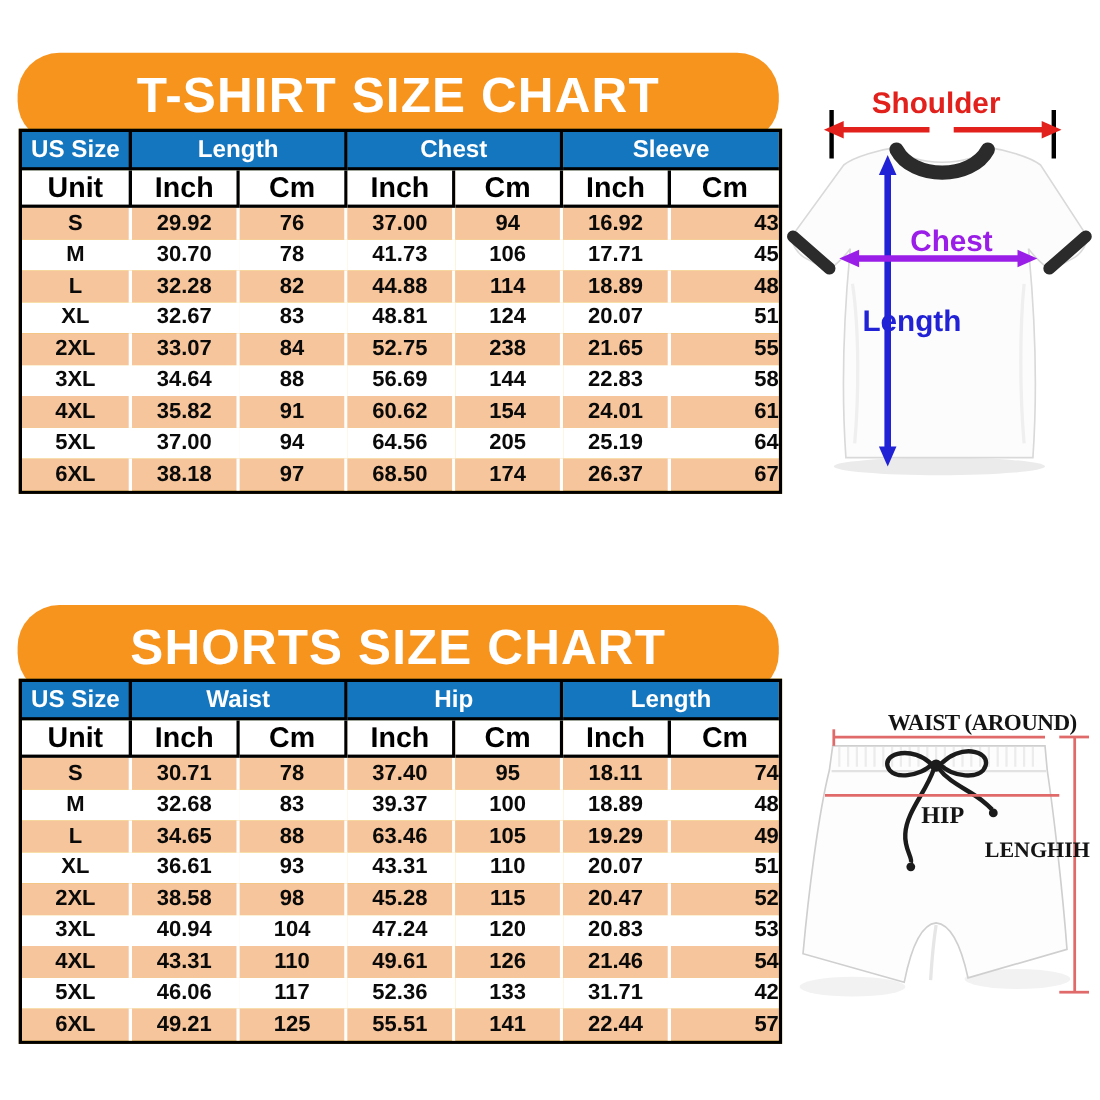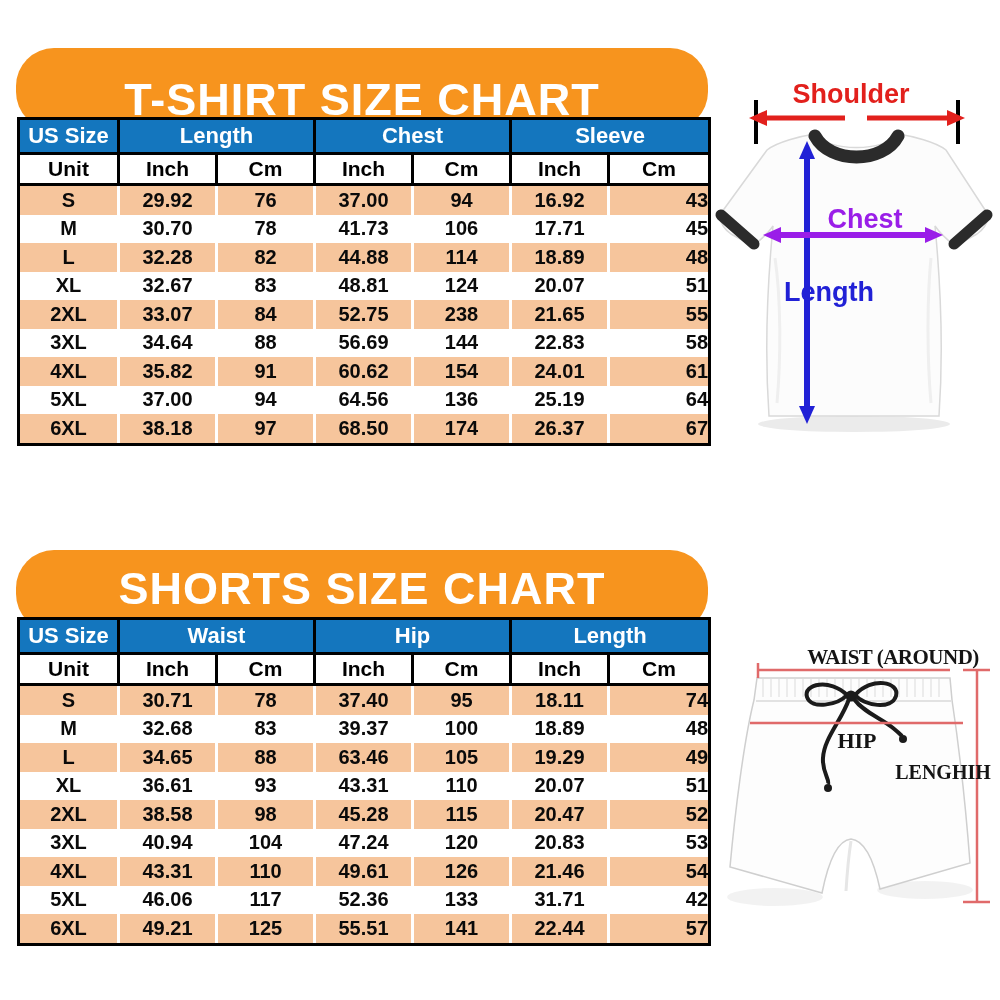--- a/index.html
+++ b/index.html
@@ -2,31 +2,31 @@
 <html><head>
 <meta charset="utf-8">
 <style>
   html,body{margin:0;padding:0;background:#fff;}
   .stage{position:relative;width:1000px;height:1000px;background:#fff;overflow:hidden;
          font-family:"Liberation Sans",sans-serif;}
   .banner{position:absolute;left:16px;width:692px;height:82px;background:#F7941E;
           border-radius:38px;display:flex;align-items:center;justify-content:center;
           color:#fff;font-size:45px;font-weight:900;letter-spacing:1px;
           padding-bottom:4px;box-sizing:border-box;z-index:1;}
-  .banner.tshirt{top:48px;align-items:flex-end;}
+  .banner.tshirt{top:48px;}
   .banner.shorts{top:550px;}
   .table-frame{position:absolute;left:17px;border:3px solid #000;background:#eab308;z-index:2;}
   .table-frame.tshirt{top:117px;}
   .table-frame.shorts{top:617px;}
   table.size-table{border-collapse:separate;border-spacing:0;table-layout:fixed;width:688px;}
   table.size-table th,table.size-table td{padding:0;margin:0;text-align:center;vertical-align:middle;}
   tr.group-row th{background:#1476BE;color:#fff;font-size:22px;font-weight:600;height:32px;
                   border-right:3px solid #000;border-bottom:3px solid #000;}
   tr.group-row th:last-child{border-right:none;}
-  tr.unit-row td{background:#fff;color:#000;font-size:21px;font-weight:bold;height:28px;
+  tr.unit-row td{background:#fff;color:#000;font-size:26px;font-weight:bold;height:28px;
                  border-right:3px solid #000;border-bottom:3px solid #000;}
   tr.unit-row td:last-child{border-right:none;}
   tr.data-row td{font-size:20px;font-weight:bold;color:#0a0a0a;height:28.5px;
                  border-right:3px solid #fff;}
   tr.data-row td:last-child{border-right:none;text-align:right;}
   tr.data-row.peach td{background:#F6C59C;}
   tr.data-row.even td{background:#fff;}
   .illus{position:absolute;z-index:0;}
   .illus.tshirt{left:705px;top:58px;}
   .illus.shorts{left:700px;top:600px;}
@@ -129,21 +129,21 @@
             <td>60.62</td>
             <td>154</td>
             <td>24.01</td>
             <td>61</td>
           </tr>
           <tr class="data-row even">
             <td>5XL</td>
             <td>37.00</td>
             <td>94</td>
             <td>64.56</td>
-            <td>136</td>
+            <td>205</td>
             <td>25.19</td>
             <td>64</td>
           </tr>
           <tr class="data-row peach">
             <td>6XL</td>
             <td>38.18</td>
             <td>97</td>
             <td>68.50</td>
             <td>174</td>
             <td>26.37</td>

